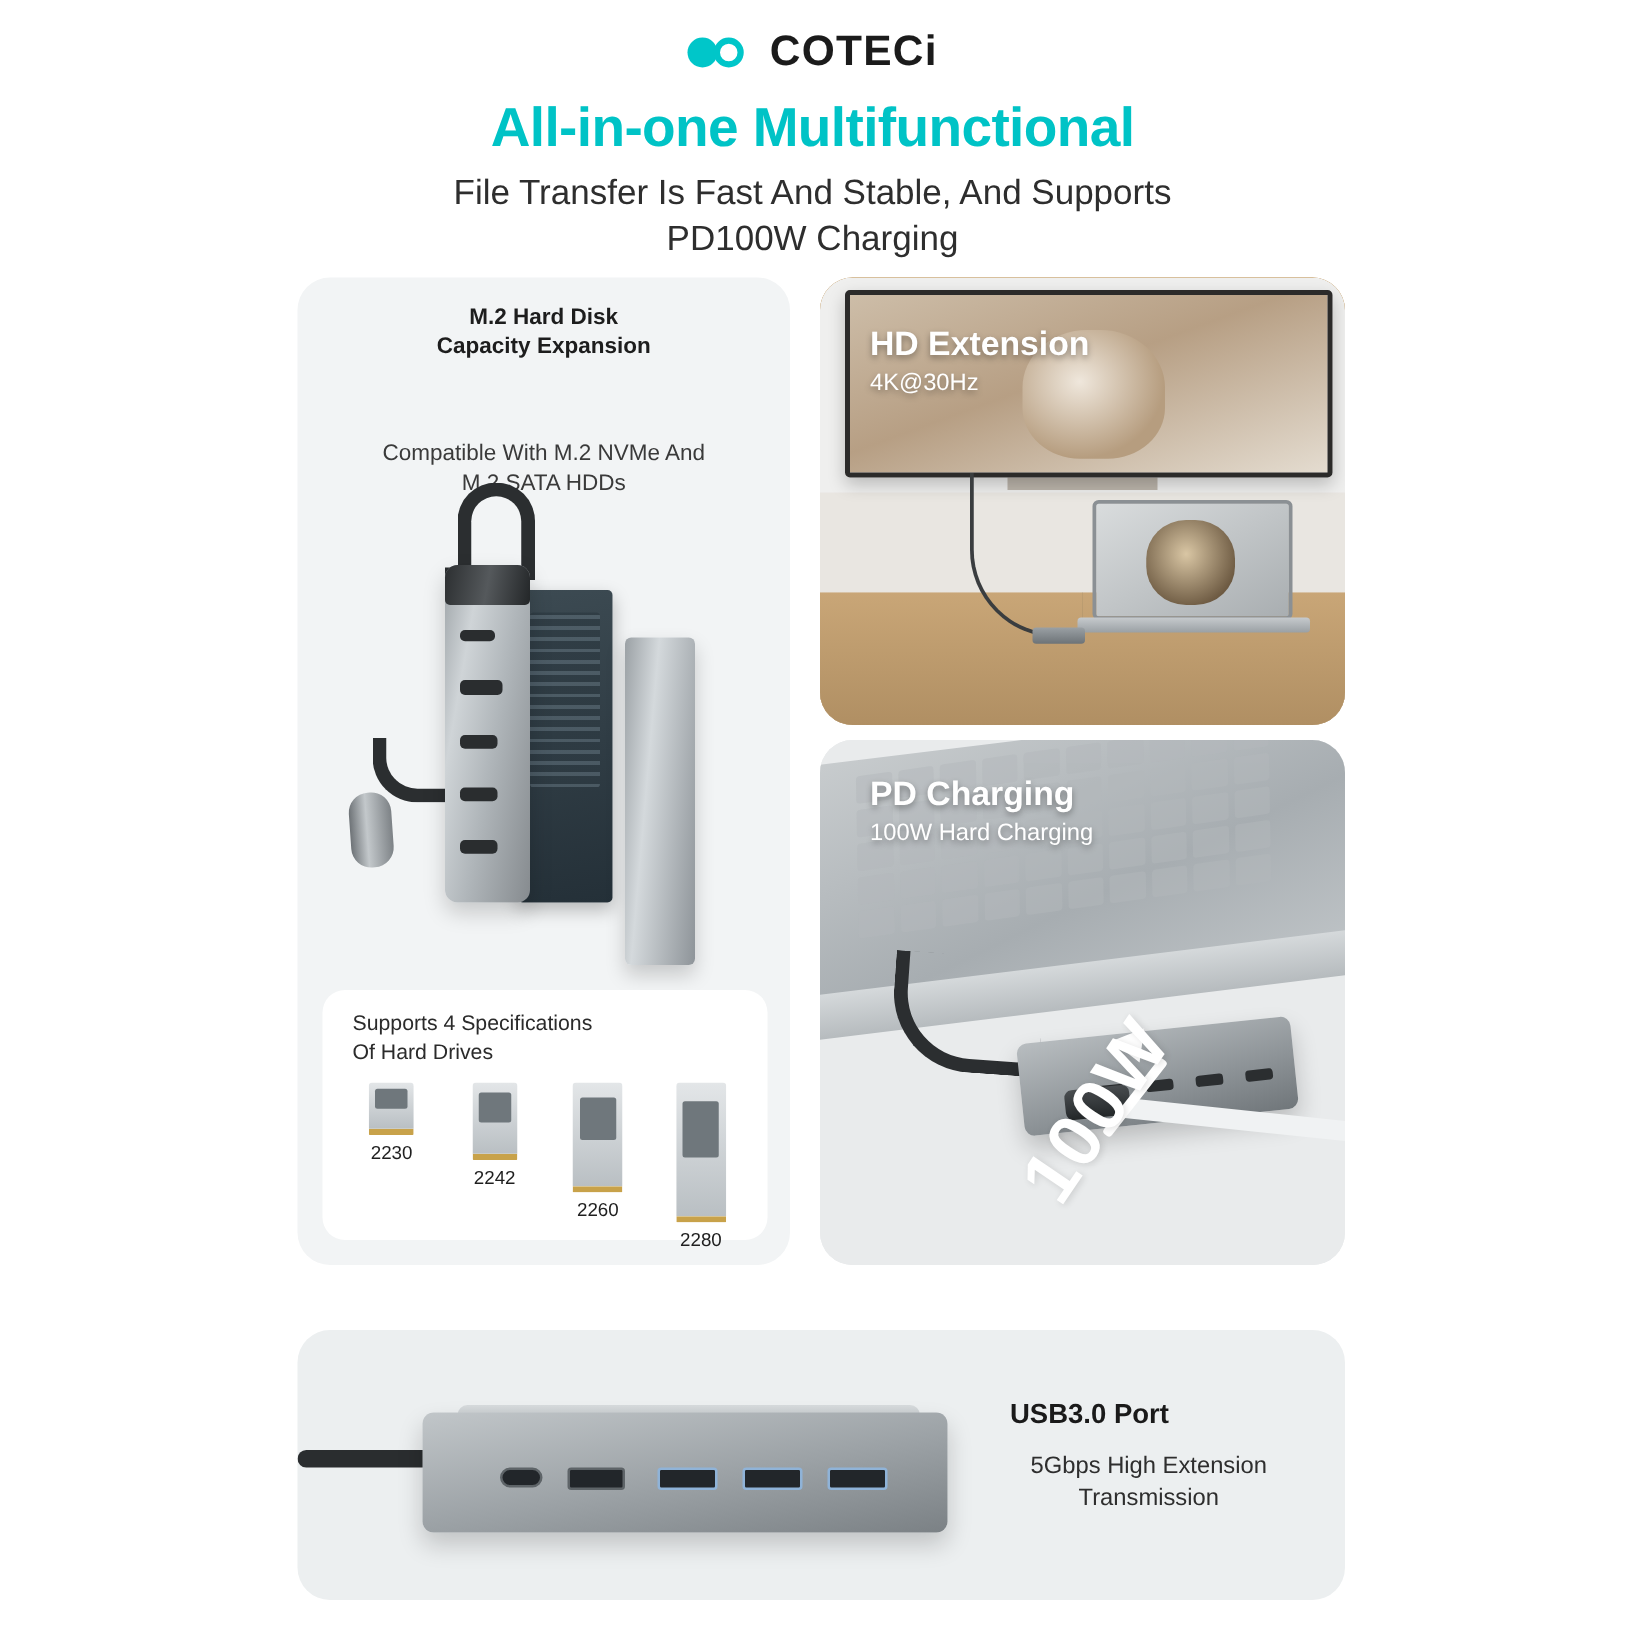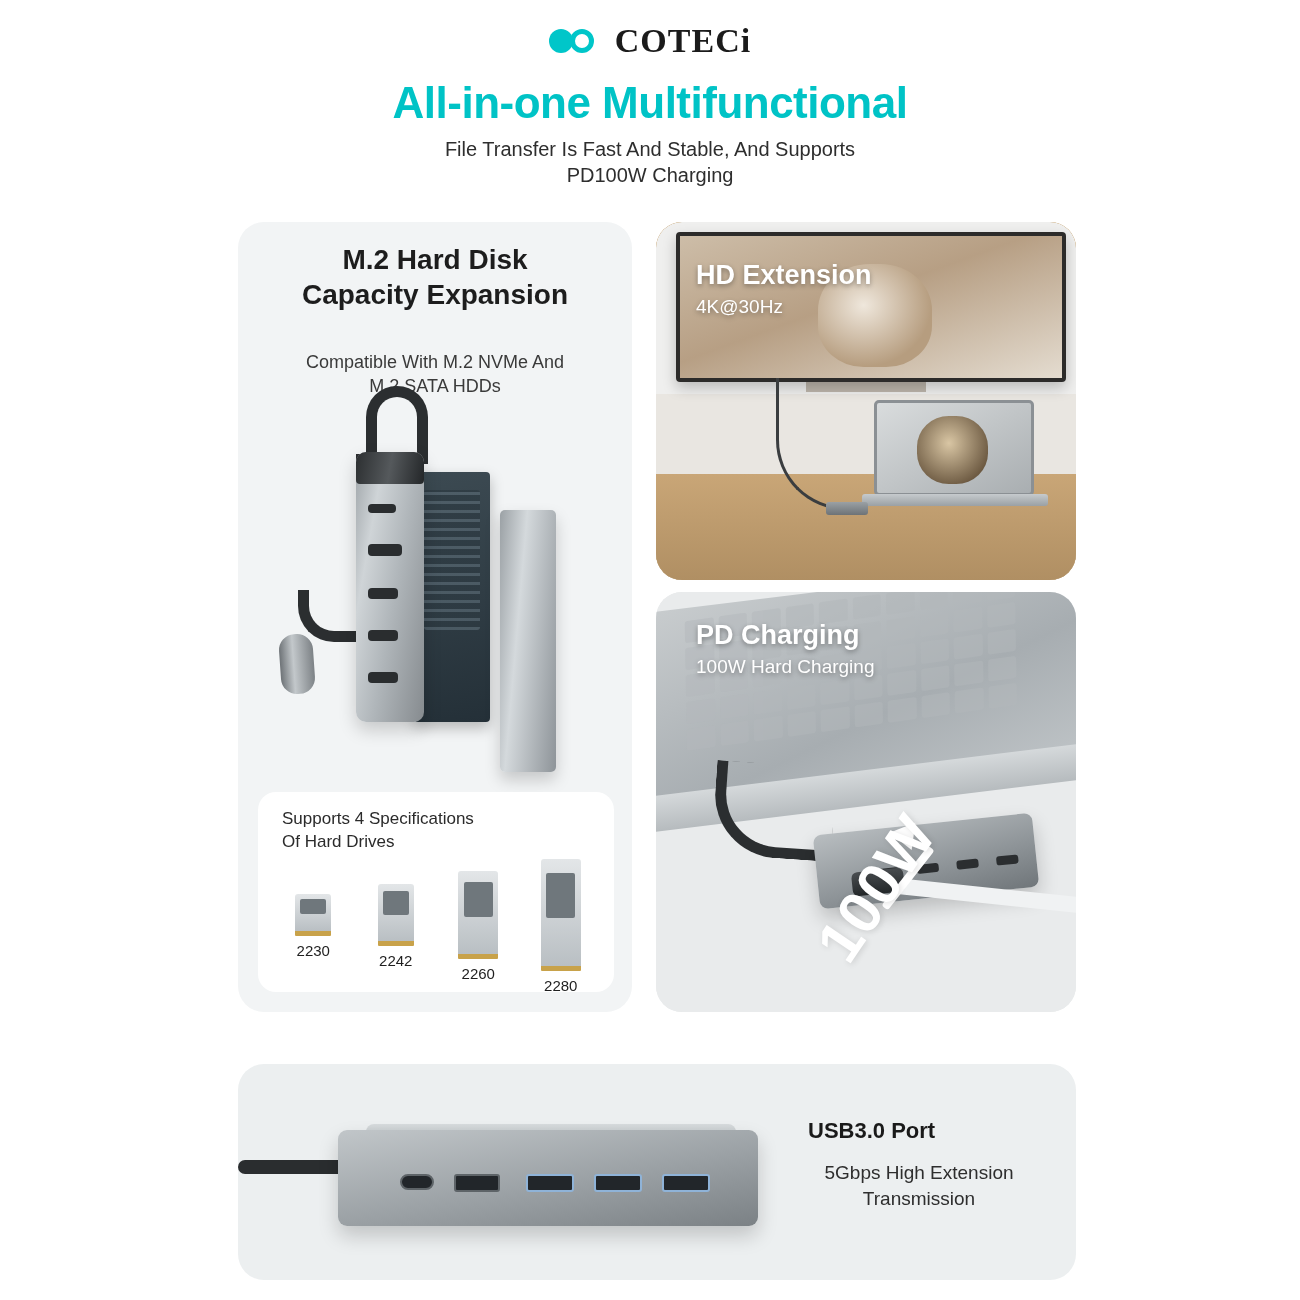--- a/index.html
+++ b/index.html
@@ -48,39 +48,38 @@
     width: 24px; height: 24px;
     border-radius: 50%;
     background: #ffffff;
     border: 5px solid #00c6c9;
   }
   .brand-text {
     font-size: 34px;
     font-weight: bold;
     letter-spacing: 1px;
     color: #1b1b1b;
-    font-family: Liberation Serif, serif;
   }
 
   .headline {
     position: absolute;
     top: 78px;
     width: 1300px;
     text-align: center;
     font-size: 44px;
     font-weight: bold;
     color: #00c3c6;
     letter-spacing: -0.5px;
   }
   .subhead {
     position: absolute;
     top: 136px;
     width: 1300px;
     text-align: center;
-    font-size: 20px;
+    font-size: 28px;
     color: #2e2e2e;
     line-height: 1.32;
   }
 
   
   .card {
     position: absolute;
     border-radius: 26px;
     overflow: hidden;
     background: #eef1f2;
@@ -105,21 +104,21 @@
     width: 838px; height: 216px;
     background: #eceff0;
   }
 
   
   .m2-title {
     position: absolute;
     top: 20px; left: 0;
     width: 394px;
     text-align: center;
-    font-size: 28px;
+    font-size: 18px;
     font-weight: bold;
     color: #1d1d1d;
     line-height: 1.25;
   }
   .m2-sub {
     position: absolute;
     top: 88px; left: 0;
     width: 394px;
     text-align: center;
     font-size: 18px;
@@ -228,21 +227,21 @@
     color: #2b2b2b;
     line-height: 1.35;
     width: 250px;
   }
   .spec-row {
     position: absolute;
     left: 14px; top: 74px;
     width: 330px;
     height: 120px;
     display: flex;
-    align-items: center;
+    align-items: flex-start;
     justify-content: space-around;
   }
   .spec-item {
     width: 72px;
     text-align: center;
   }
   .spec-chip {
     margin: 0 auto 6px auto;
     border-radius: 3px 3px 1px 1px;
     background: linear-gradient(180deg,#e3e6e8,#b9bfc3);

